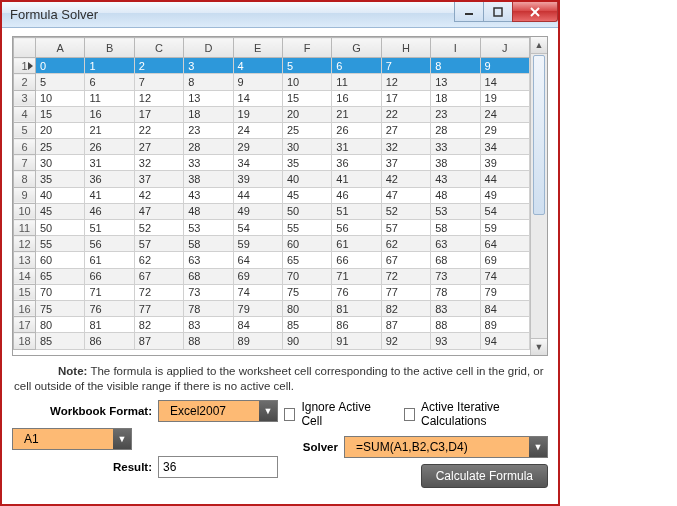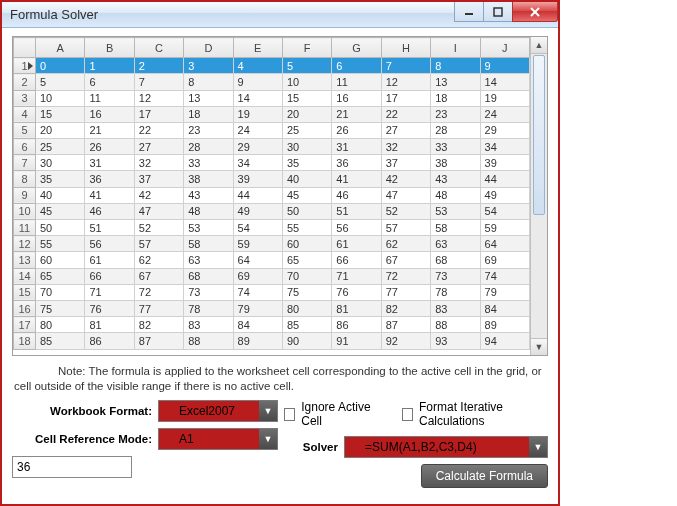--- a/index.html
+++ b/index.html
@@ -151,21 +151,21 @@
   position:absolute;left:2px;right:2px;top:18px;height:160px;
   background:linear-gradient(#f0f5fb,#cfdff0);
   border:1px solid #9ab4cf;border-radius:2px;
 }
 .note {
   margin: 8px 2px 6px 2px;
   font-size: 11.5px;
   color: #333;
   line-height: 1.3;
 }
-.note b { font-weight: normal; padding-left: 44px; }
+.note b { font-weight: bold; padding-left: 44px; }
 .form-area {
   display:flex;
 }
 .form-col { flex:1; }
 .form-row {
   display:flex;
   align-items:center;
   margin-bottom:6px;
 }
 .form-row .lbl {
@@ -173,22 +173,22 @@
   text-align:right;
   padding-right:6px;
   font-weight:bold;
   font-size:11.5px;
 }
 .form-col.right .form-row .lbl { width: 64px; }
 .select {
   display:flex;align-items:center;
   height:22px;
   border:1px solid #7a7a7a;
-  background:#b91c1c;
-  padding:0 0 0 20px;
+  background:#fdba74;
+  padding:0 0 0 11px;
   font-size:12px;
 }
 .select .val{flex:1;}
 .select .btn{
   width:18px;height:100%;
   background:linear-gradient(#6d6d6d,#4a4a4a);
   display:flex;align-items:center;justify-content:center;
   color:#fff;font-size:9px;
 }
 .textbox {
@@ -512,42 +512,42 @@
     <div class="form-area">
       <div class="form-col">
         <div class="form-row">
           <div class="lbl">Workbook Format:</div>
           <div class="select" style="width:120px">
             <span class="val">Excel2007</span>
             <span class="btn">▼</span>
           </div>
         </div>
         <div class="form-row">
-          <div class="lbl">Cell Reference Mode:</div>
           <div class="select" style="width:120px">
             <span class="val">A1</span>
             <span class="btn">▼</span>
           </div>
         </div>
         <div class="form-row">
+          <div class="lbl">Result:</div>
           <div class="textbox" style="width:120px">
             <span>36</span>
           </div>
         </div>
       </div>
 
       <div class="form-col right">
         <div class="right-top">
           <label class="checkbox">
             <span class="box"></span>
             <span>Ignore Active Cell</span>
           </label>
           <label class="checkbox">
             <span class="box"></span>
-            <span>Format Iterative Calculations</span>
+            <span>Active Iterative Calculations</span>
           </label>
         </div>
         <div class="form-row">
           <div class="lbl">Solver</div>
           <div class="select" style="flex:1">
             <span class="val">=SUM(A1,B2,C3,D4)</span>
             <span class="btn">▼</span>
           </div>
         </div>
         <div class="form-row" style="justify-content:flex-end">

